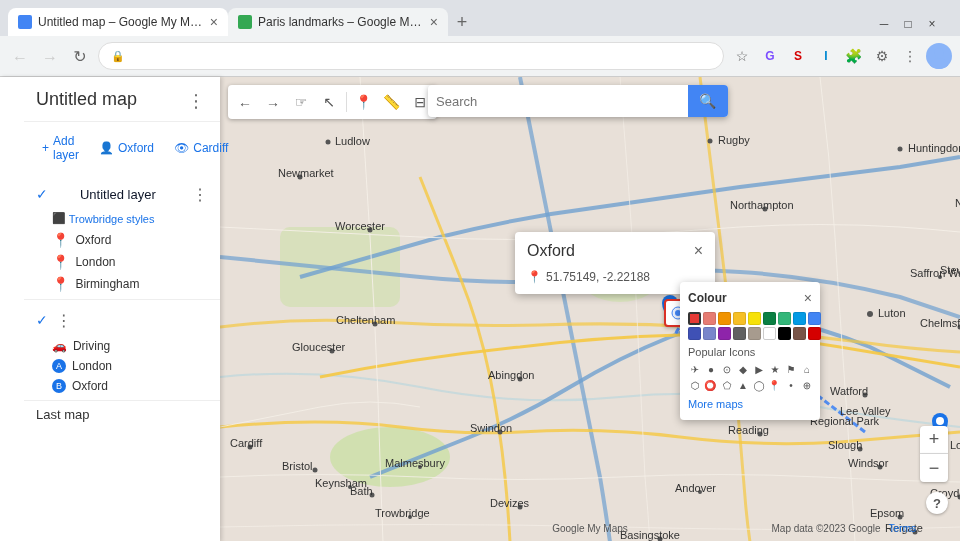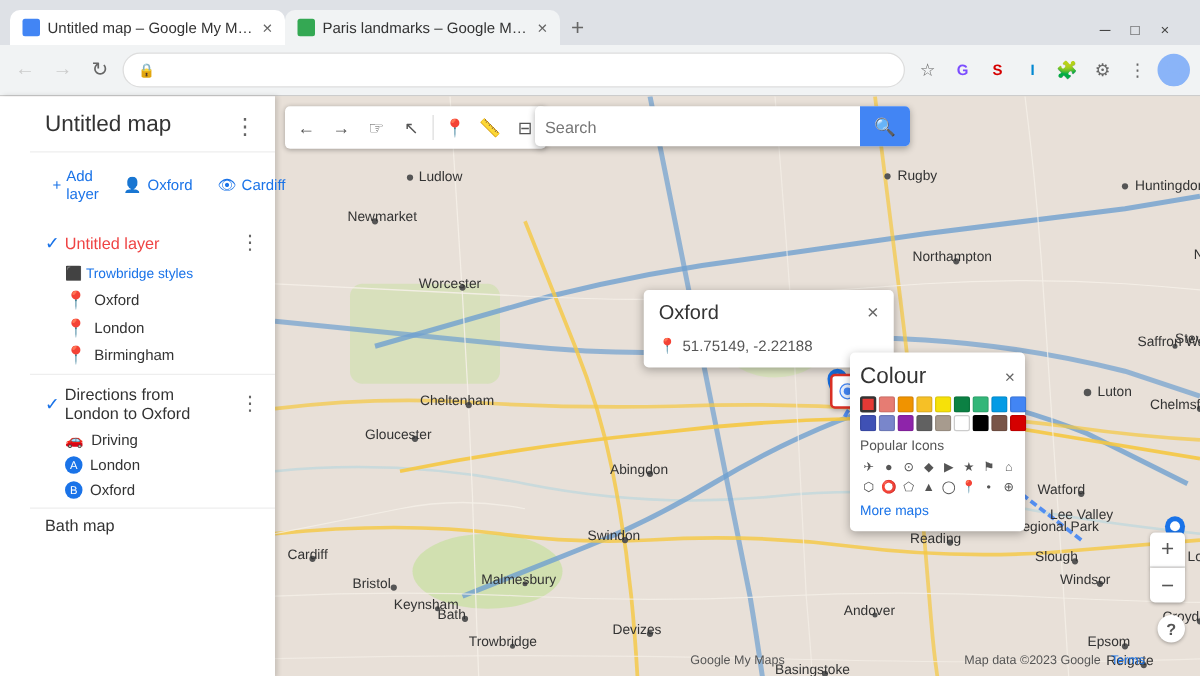--- a/index.html
+++ b/index.html
@@ -40,21 +40,21 @@
     .more-btn { width: 24px; height: 24px; display: flex; align-items: center; justify-content: center; color: #666; cursor: pointer; font-size: 18px; border-radius: 50%; }
     .map-subtitle { font-size: 11px; color: #777; margin-top: 2px; display: flex; align-items: center; gap: 4px; }
     .cloud-icon { font-size: 12px; color: #888; }
     .sidebar-actions { display: flex; align-items: center; padding: 8px 12px; gap: 8px; }
     .action-btn { display: flex; align-items: center; gap: 4px; font-size: 12px; color: #1a73e8; cursor: pointer; padding: 4px 6px; border-radius: 4px; }
 
     
     .layer-section { padding: 4px 0; border-bottom: 1px solid #eee; }
     .layer-header { display: flex; align-items: center; padding: 4px 8px 4px 12px; gap: 4px; cursor: pointer; }
     .layer-check { color: #1a73e8; font-size: 14px; }
-    .layer-name { font-size: 13px; flex: 1; color: #ef4444; }
+    .layer-name { font-size: 13px; flex: 1; color: #0f172a; text-align: center; }
     .layer-more { width: 24px; height: 24px; display: flex; align-items: center; justify-content: center; color: #666; cursor: pointer; font-size: 16px; border-radius: 50%; }
     .style-label { padding: 2px 12px 4px 28px; }
     .style-link { font-size: 11px; color: #1a73e8; cursor: pointer; display: flex; align-items: center; gap: 3px; }
 
     .location-item { display: flex; align-items: center; padding: 3px 8px 3px 28px; gap: 6px; cursor: pointer; }
     .loc-icon { font-size: 14px; color: #1a73e8; }
     .loc-name { font-size: 12px; color: #333; }
 
     
     .dir-section { padding: 4px 0; border-bottom: 1px solid #eee; }
@@ -91,21 +91,21 @@
     .popup-header { display: flex; align-items: center; justify-content: space-between; padding: 10px 12px 6px; }
     .popup-title { font-size: 16px; font-weight: 500; color: #333; }
     .popup-close { font-size: 16px; color: #666; cursor: pointer; }
     .popup-coords { display: flex; align-items: center; gap: 4px; padding: 4px 12px 10px; }
     .coords-icon { font-size: 12px; color: #1a73e8; }
     .coords-text { font-size: 12px; color: #555; }
 
     
     .color-picker { position: absolute; top: 205px; left: 460px; background: #fff; border-radius: 4px; box-shadow: 0 2px 8px rgba(0,0,0,0.3); width: 140px; z-index: 40; padding: 8px; }
     .picker-header { display: flex; align-items: center; justify-content: space-between; margin-bottom: 6px; }
-    .picker-title { font-size: 18px; font-weight: 400; color: #333; }
+    .picker-title { font-size: 12px; font-weight: 700; color: #333; }
     .picker-close { font-size: 14px; color: #666; cursor: pointer; }
     .color-grid { display: grid; grid-template-columns: repeat(9, 1fr); gap: 2px; margin-bottom: 6px; }
     .color-swatch { width: 13px; height: 13px; border-radius: 2px; cursor: pointer; border: 1px solid rgba(0,0,0,0.1); }
     .color-swatch.selected { border: 2px solid #333; }
     .picker-section-label { font-size: 11px; color: #555; margin-bottom: 4px; margin-top: 4px; }
     .icon-grid { display: grid; grid-template-columns: repeat(8, 1fr); gap: 2px; margin-bottom: 4px; }
     .icon-cell { width: 14px; height: 14px; display: flex; align-items: center; justify-content: center; font-size: 10px; color: #555; cursor: pointer; border-radius: 2px; }
     .more-icons-btn { font-size: 11px; color: #1a73e8; cursor: pointer; text-align: left; padding: 2px 0; }
 
     
@@ -225,39 +225,38 @@
       </div>
       <div class="location-item">
         <span class="loc-icon">📍</span>
         <span class="loc-name">Birmingham</span>
       </div>
     </div>
 
     <div class="dir-section">
       <div class="dir-header">
         <span class="layer-check">✓</span>
-        <span class="dir-name">Directions from London to Oxford</span>
         <div class="layer-more">⋮</div>
       </div>
       <div class="dir-item">
         <span class="dir-icon" style="color:#4285f4;">🚗</span>
         <span class="dir-name-sm">Driving</span>
       </div>
       <div class="dir-item">
         <span class="dir-icon" style="background:#1a73e8;color:#fff;border-radius:50%;width:14px;height:14px;display:inline-flex;align-items:center;justify-content:center;font-size:9px;">A</span>
         <span class="dir-name-sm">London</span>
       </div>
       <div class="dir-item">
         <span class="dir-icon" style="background:#1a73e8;color:#fff;border-radius:50%;width:14px;height:14px;display:inline-flex;align-items:center;justify-content:center;font-size:9px;">B</span>
         <span class="dir-name-sm">Oxford</span>
       </div>
     </div>
 
     <div class="basemap-section">
-      <span class="basemap-label">Bath map</span>
+      <span class="basemap-label">Last map</span>
     </div>
   </div>
 
   <div class="map-area">
 
     <svg class="map-svg" viewBox="0 0 740 465" preserveAspectRatio="xMidYMid slice">
 
       <rect width="740" height="465" fill="#e8e0d8"></rect>
 
       <ellipse cx="170" cy="380" rx="60" ry="30" fill="#c8dfa0" opacity="0.7"></ellipse>

